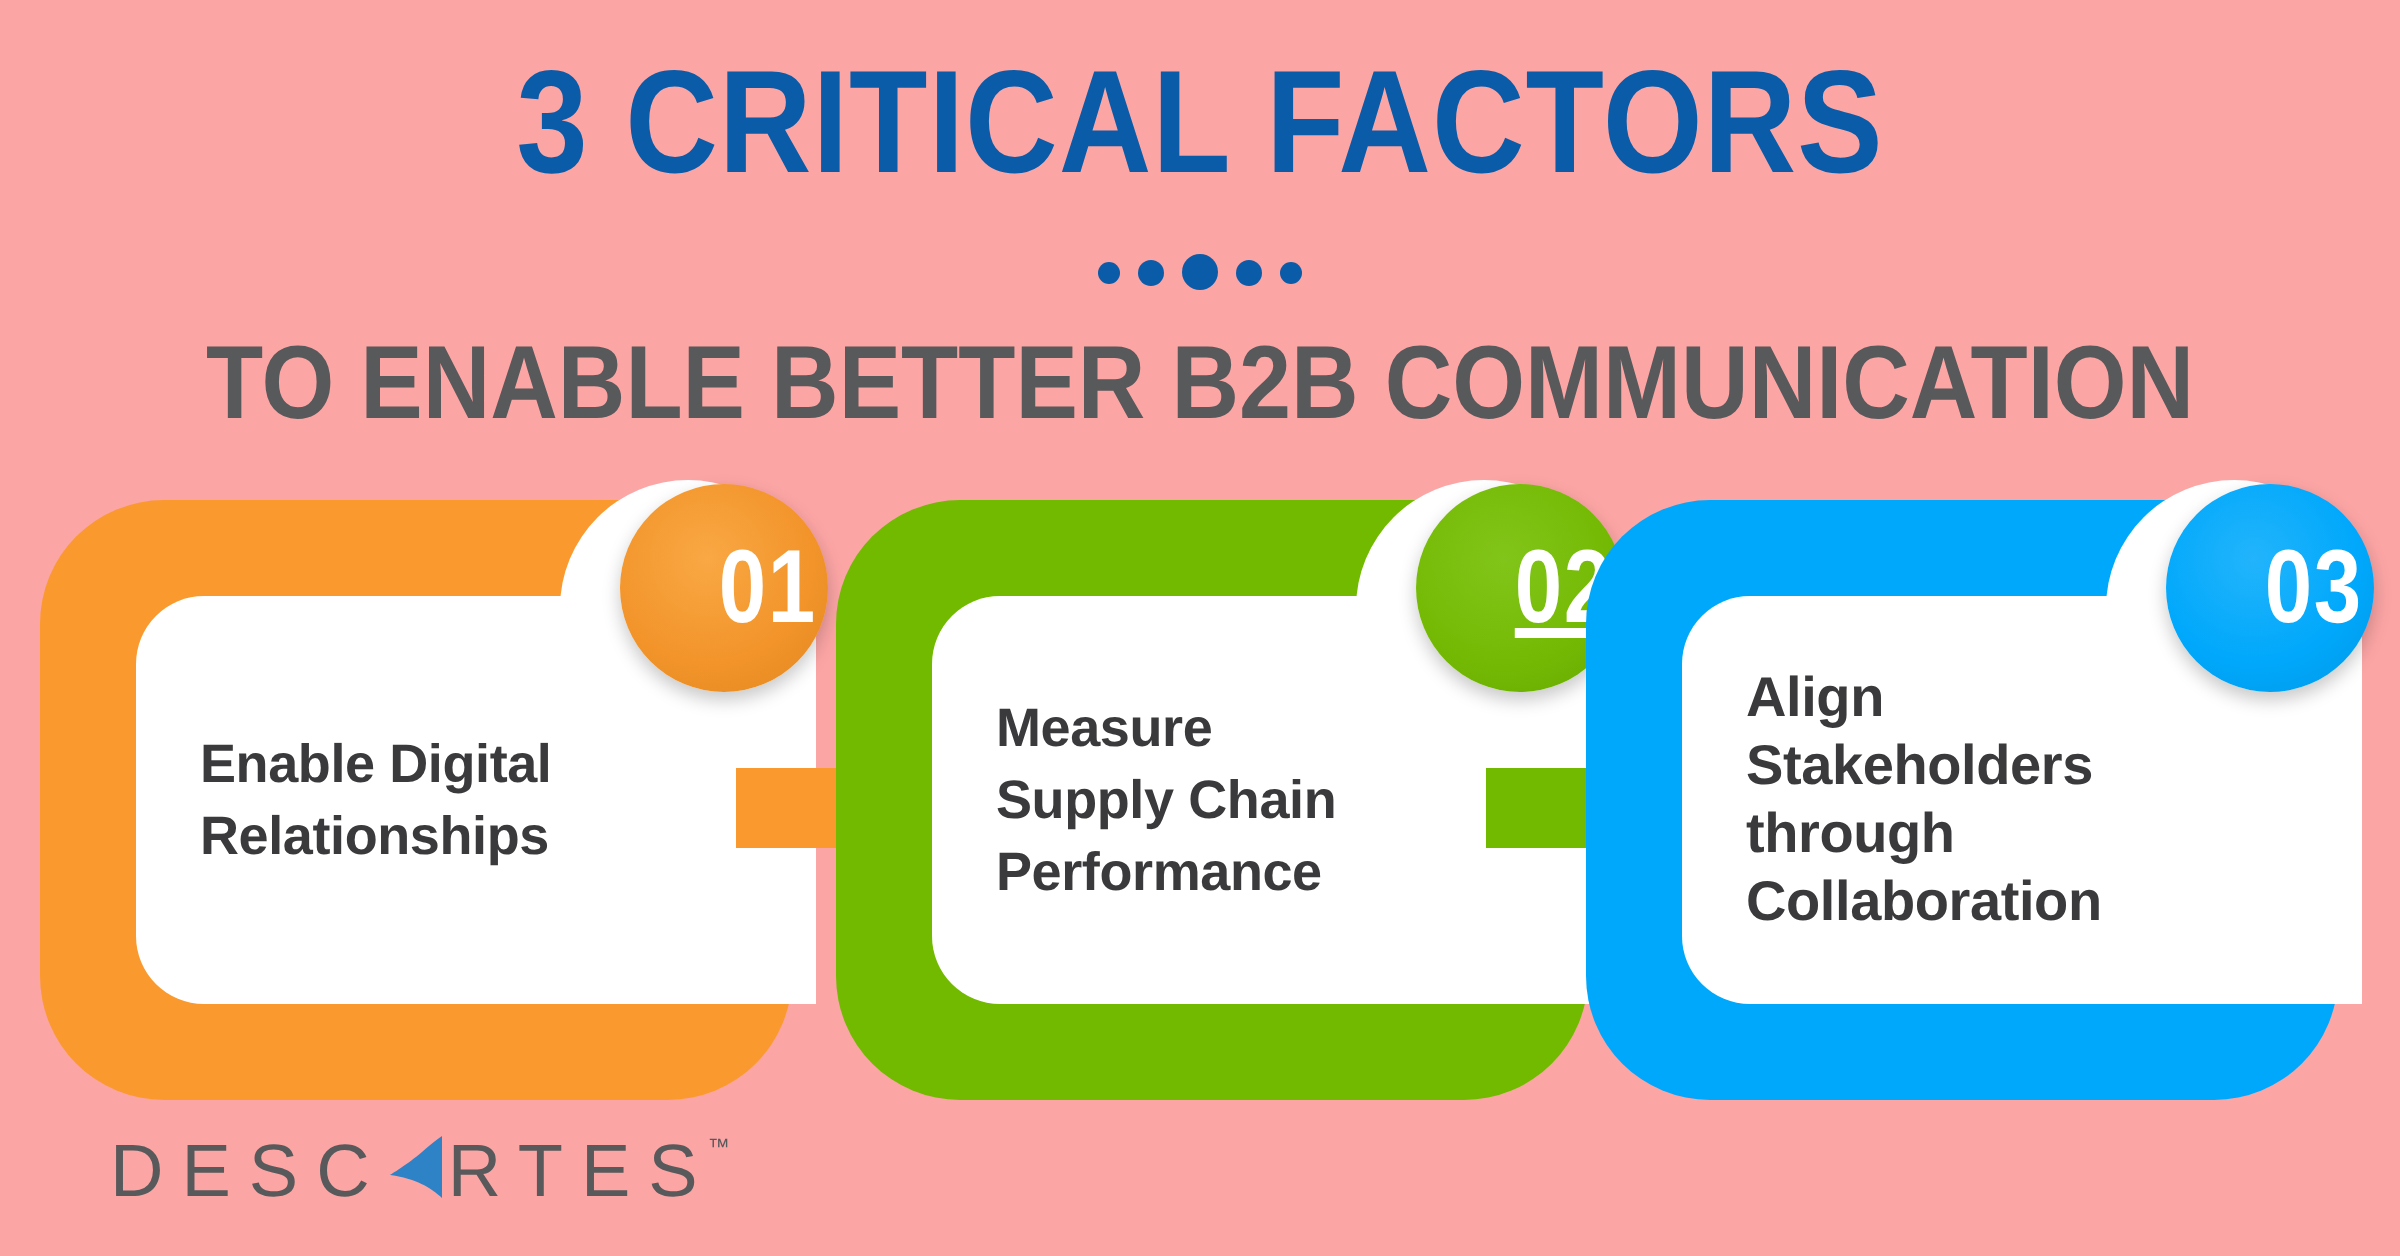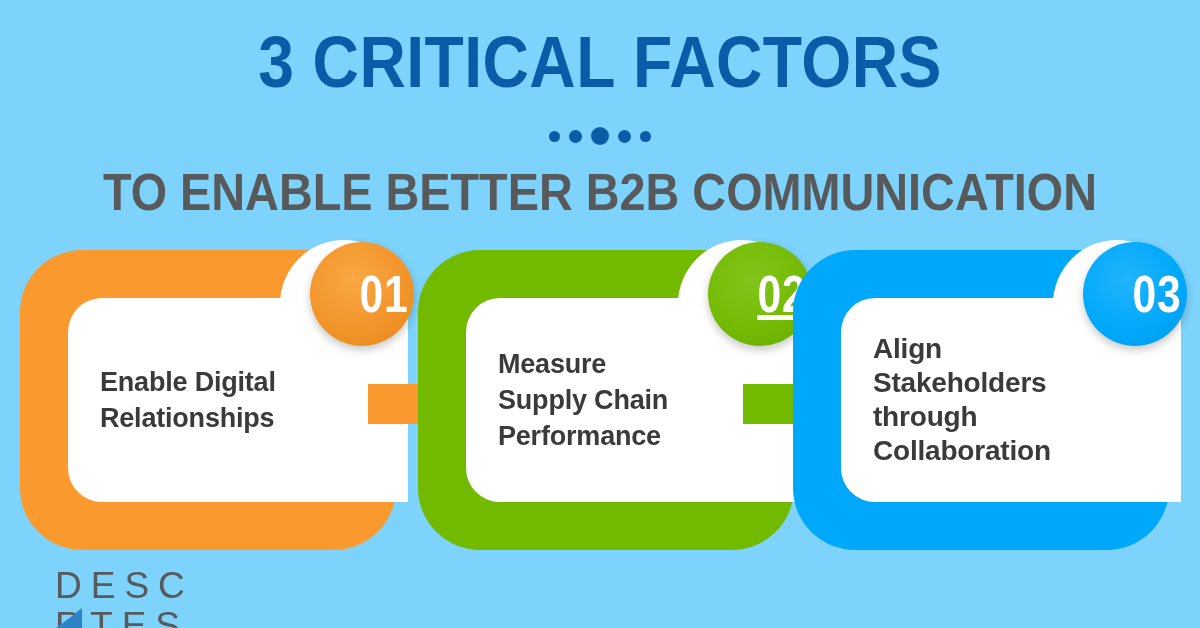--- a/index.html
+++ b/index.html
@@ -4,21 +4,21 @@
 <title>3 Critical Factors</title>
 <style>
   * { margin:0; padding:0; box-sizing:border-box; }
   html, body { width:1200px; height:628px; }
   body {
     background:#ffffff;
     font-family:"Liberation Sans", sans-serif;
     overflow:hidden;
     position:relative;
   }
-  .page { position:relative; width:1200px; height:628px; background:#7dd3fc; }
+  .page { position:relative; width:1200px; height:628px; background:#fca5a5; }
 
   
   .header { position:absolute; left:0; top:0; width:1200px; height:232px; }
 
   .main-title {
     position:absolute; left:0; top:22px; width:1200px;
     text-align:center;
     font-family:"Liberation Sans Narrow","Liberation Sans", sans-serif;
     font-weight:700;
     font-size:73px;
@@ -115,21 +115,21 @@
   .card.c3 .badge { background:radial-gradient(circle at 42% 36%, #22B4FC 0%, #00A8FB 58%, #0098E6 100%); }
   .badge-num { transform:scaleX(0.82); display:inline-block; }
 
   
   .arrow { position:absolute; top:370px; width:170px; height:68px; }
   .arrow.a1 { left:368px; }
   .arrow.a2 { left:743px; }
   .arrow svg { display:block; width:170px; height:68px; }
 
   
-  .logo { position:absolute; left:55px; top:566px; height:40px; display:flex; align-items:flex-start;flex-direction:column; }
+  .logo { position:absolute; left:55px; top:566px; height:40px; display:flex; align-items:flex-start; }
   .logo-word {
     font-family:"Liberation Sans", sans-serif;
     font-weight:400;
     font-size:37px;
     line-height:40px;
     letter-spacing:9px;
     color:#58595B;
   }
   .logo-a { position:relative; display:inline-block; width:30px; height:30px; vertical-align:-3px; }
   .logo-a svg { position:absolute; left:0; top:2px; }

